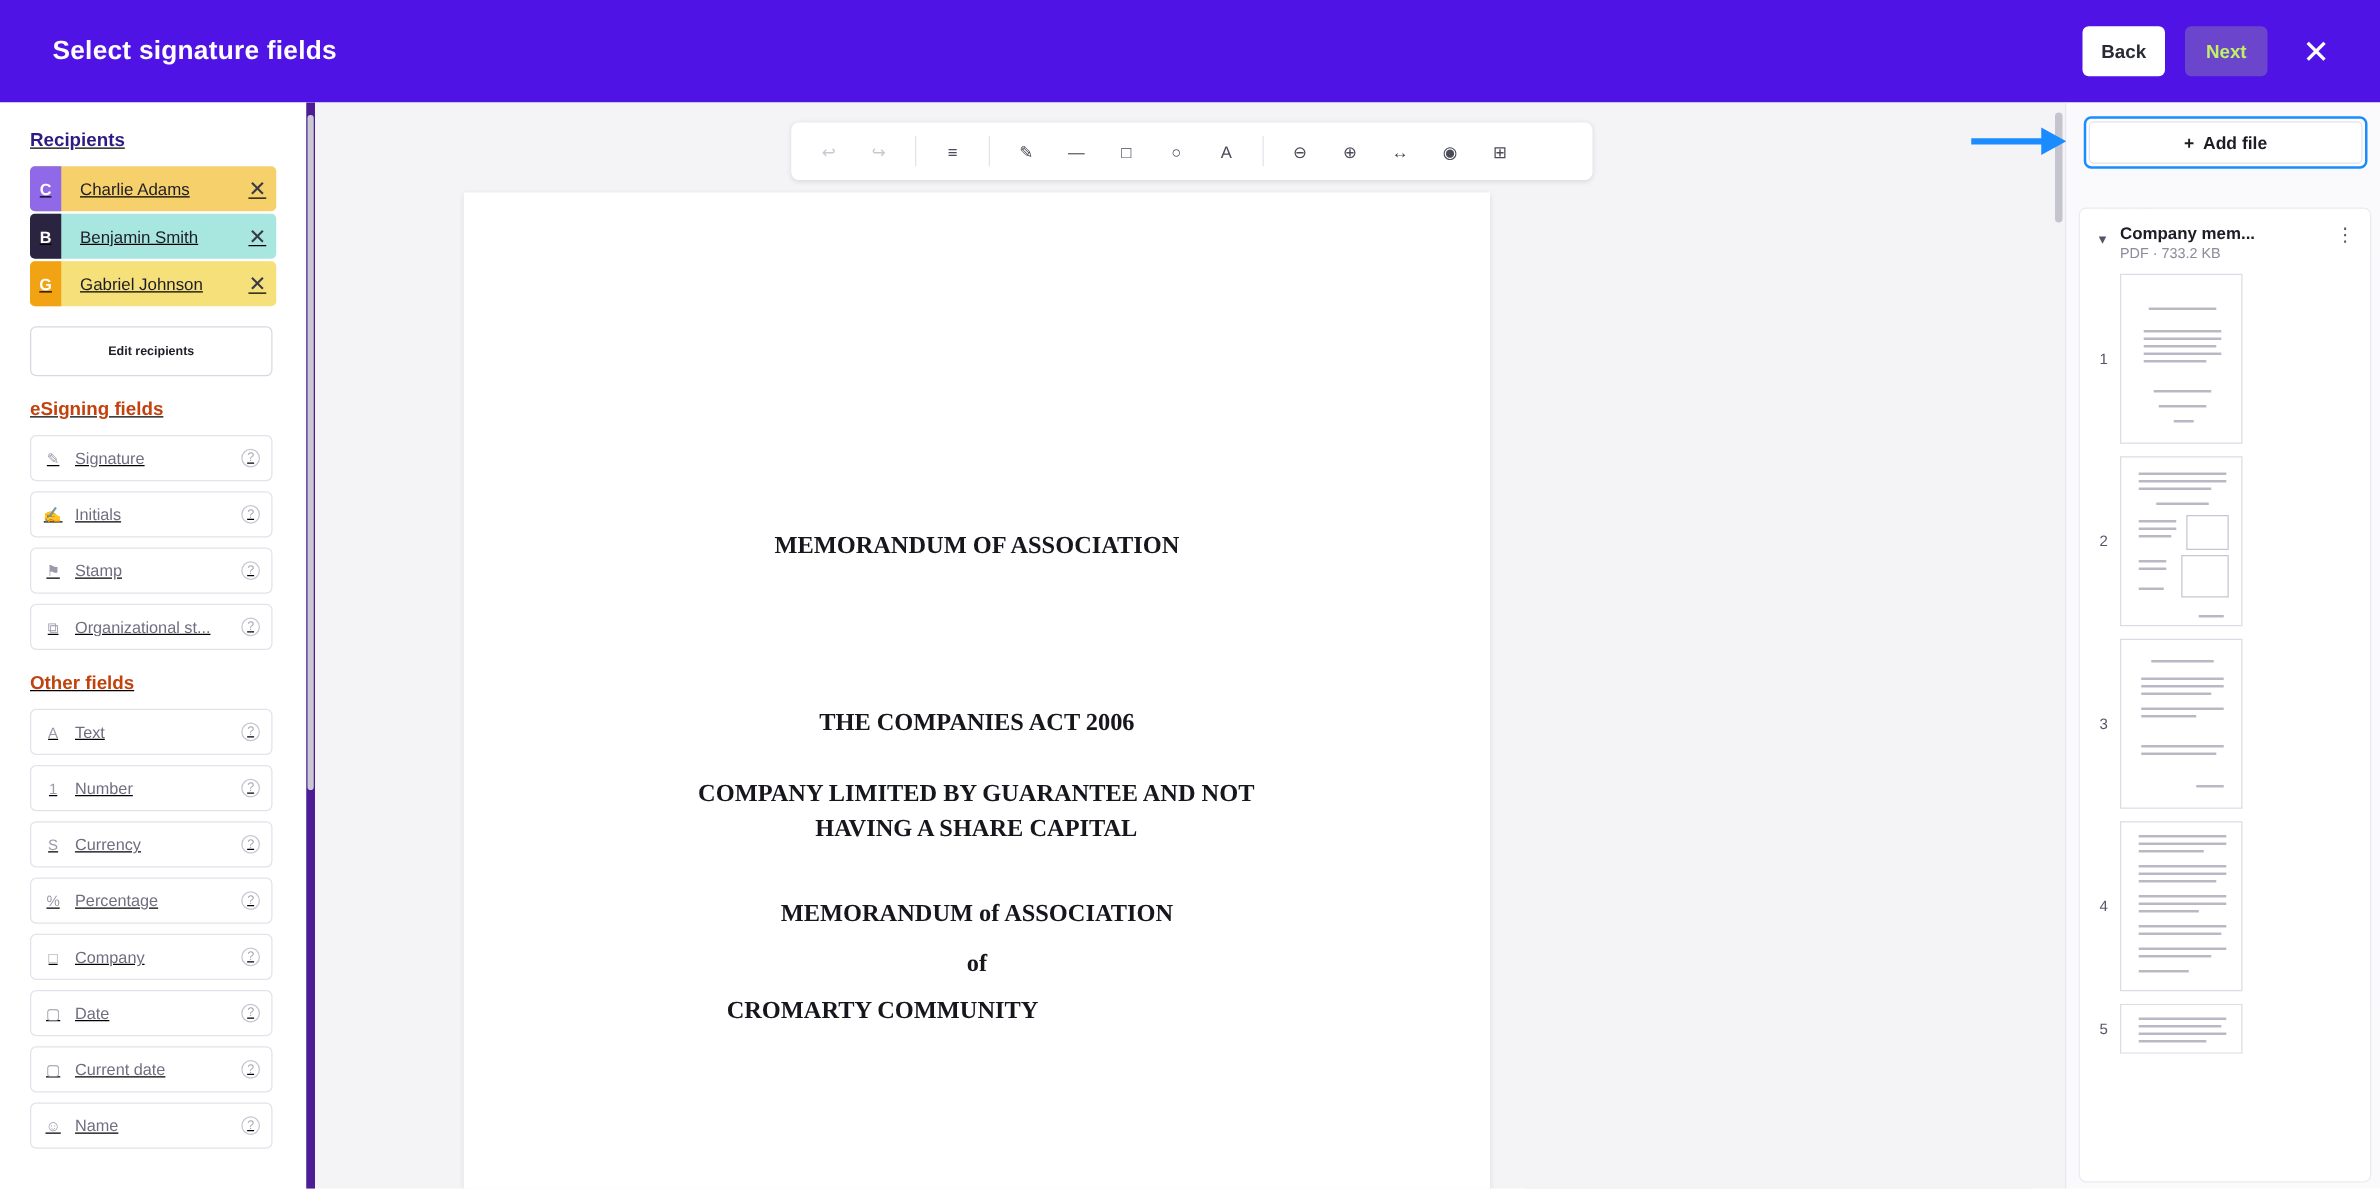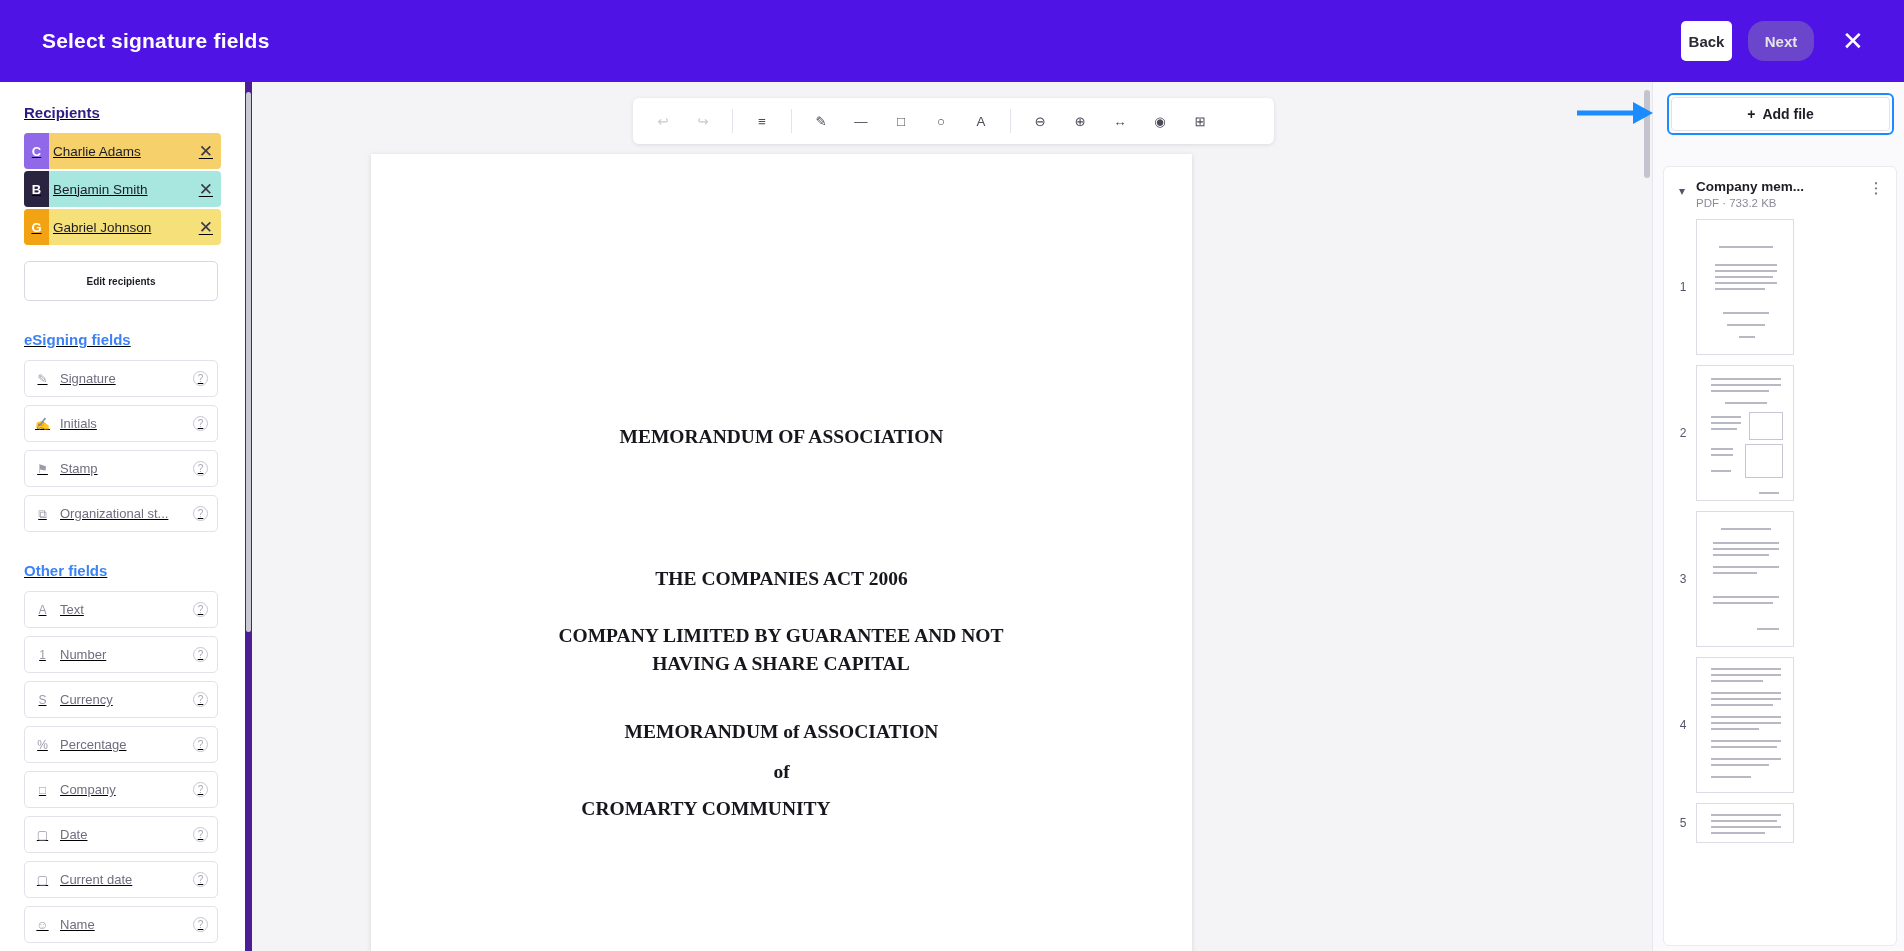--- a/index.html
+++ b/index.html
@@ -18,27 +18,27 @@
     background: #4f13e6;
     display: flex; align-items: center; justify-content: space-between;
     padding: 0 34px;
   }
   .header-title {
     color: #ffffff; font-size: 21px; font-weight: bold; letter-spacing: .2px;
     padding-left: 8px;
   }
   .header-actions { display: flex; align-items: center; gap: 16px; }
   .btn-back {
-    width: 51px; height: 40px; background: #ffffff; color: #2a2a35;
+    width: 66px; height: 40px; background: #ffffff; color: #2a2a35;
     border: none; border-radius: 5px; font-size: 15px; font-weight: bold;
     cursor: pointer; font-family: "Liberation Sans", sans-serif;
   }
   .btn-next {
-    width: 66px; height: 40px; background: #6b45cc; color: #e5e5e5;
-    border: none; border-radius: 16px; font-size: 15px; font-weight: bold;
+    width: 66px; height: 40px; background: #6b45cc; color: #bef264;
+    border: none; border-radius: 5px; font-size: 15px; font-weight: bold;
     cursor: pointer; font-family: "Liberation Sans", sans-serif;
   }
   .btn-close {
     width: 34px; height: 34px; background: transparent; border: none;
     color: #ffffff; font-size: 26px; line-height: 1; cursor: pointer;
     display: flex; align-items: center; justify-content: center;
     margin-left: 6px;
   }
 
   
@@ -53,35 +53,35 @@
   .recipient {
     height: 36px; display: flex; align-items: center; border-radius: 4px;
     margin-bottom: 2px; padding-right: 6px; cursor: pointer;
   }
   .rec-initial {
     width: 25px; height: 36px; color: #ffffff; font-size: 13px; font-weight: bold;
     display: flex; align-items: center; justify-content: center;
     border-radius: 4px 0 0 4px; flex: 0 0 25px;
   }
   .rec-name {
-    flex: 1; font-size: 13.5px; color: #1d1d26; padding-left: 4px;
+    flex: 1; font-size: 13.5px; color: #1d1d26; padding-left: 15px;
     white-space: nowrap; overflow: hidden; text-overflow: ellipsis;
   }
   .rec-x { color: #3a3a46; font-size: 17px; line-height: 1; cursor: pointer; padding: 0 2px; }
 
   .edit-recipients {
     width: 194px; height: 40px; margin-top: 14px; background: #ffffff;
     border: 1px solid #d8d8e2; border-radius: 5px; color: #1d1d26;
     font-size: 10px; font-weight: bold; cursor: pointer;
     font-family: "Liberation Sans", sans-serif;
   }
 
   .section-title {
-    color: #3b82f6; font-size: 15px; font-weight: bold;
-    margin: 30px 0 12px 0;
+    color: #c2410c; font-size: 15px; font-weight: bold;
+    margin: 18px 0 12px 0;
   }
   .field-chip {
     width: 194px; height: 37px; border: 1px solid #e2e2ea; border-radius: 5px;
     display: flex; align-items: center; margin-bottom: 8px; padding: 0 9px;
     background: #ffffff; cursor: grab;
   }
   .chip-ico {
     width: 17px; height: 17px; margin-right: 9px; flex: 0 0 17px;
     color: #9a9aab; display: flex; align-items: center; justify-content: center;
     font-size: 12px;

